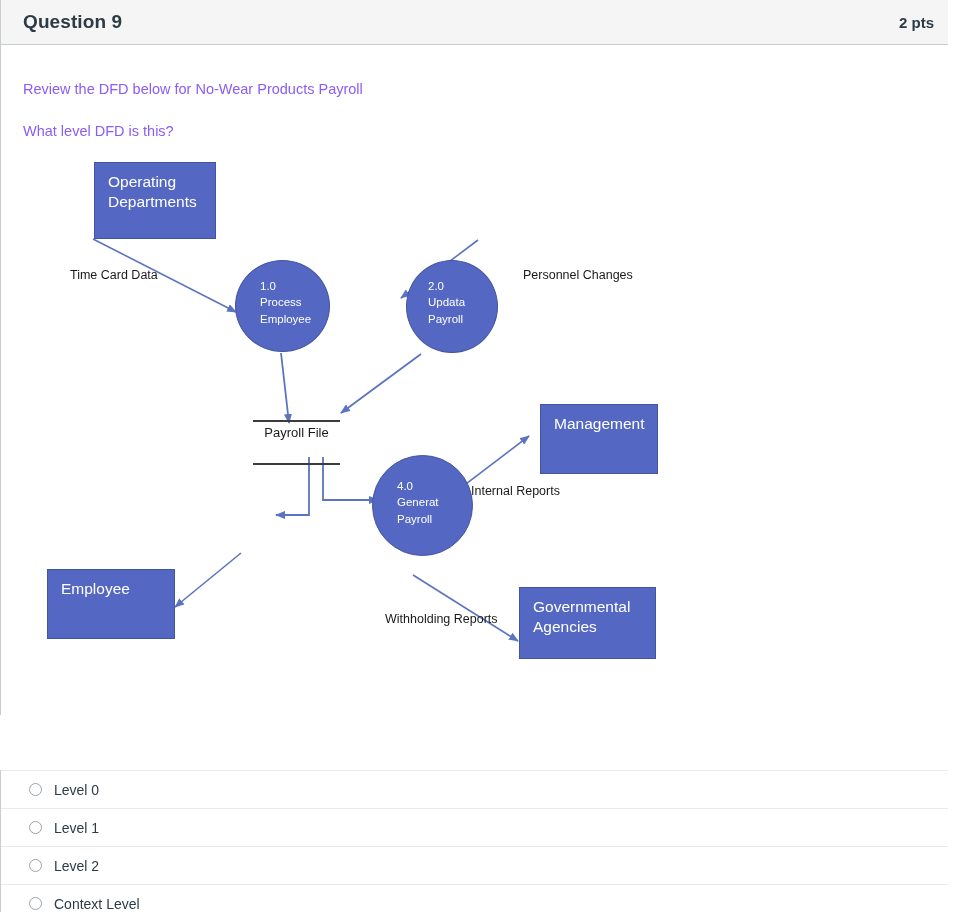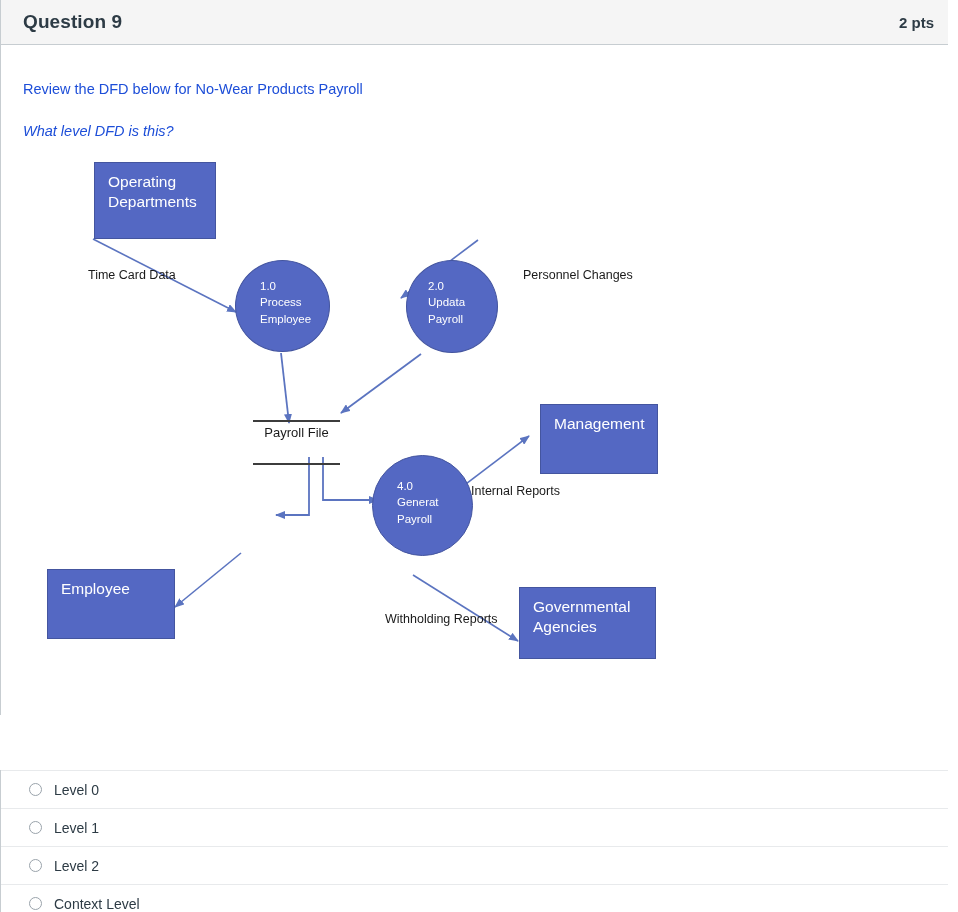--- a/index.html
+++ b/index.html
@@ -45,24 +45,24 @@
     color: #2d3b45;
   }
 
   
   .question-body {
     padding: 34px 22px 0 22px;
   }
   .prompt-line {
     font-size: 14.5px;
     line-height: 1.5;
-    color: #1d4ed8;
+    color: #8b5cf6;
     margin: 0 0 20px 0;
   }
-  .prompt-line.second { margin-bottom: 0; font-style: italic; }
+  .prompt-line.second { margin-bottom: 0; }
 
   
   .dfd-stage {
     position: relative;
     width: 920px;
     height: 560px;
     margin-top: 12px;
   }
   .dfd-svg {
     position: absolute;
@@ -211,21 +211,21 @@
 
       <div class="process-circle" style="left:349px; top:300px; width:101px; height:101px;">
         <span class="ptext" style="left:24px; top:22px;">4.0
 Generat
 Payroll</span>
       </div>
 
       <div class="datastore" style="left:230px; top:265px; width:87px; height:45px;">Payroll
 File</div>
 
-      <div class="flow-label" style="left:65px; top:113px;text-align:center;">Time Card Data</div>
+      <div class="flow-label" style="left:47px; top:113px;text-align:center;">Time Card Data</div>
 
       <div class="flow-label" style="left:500px; top:113px;">Personnel Changes</div>
 
       <div class="flow-label" style="left:448px; top:329px;">Internal Reports</div>
 
       <div class="flow-label" style="left:362px; top:457px;">Withholding Reports</div>
 
     </div>
   </div>
 </div>

